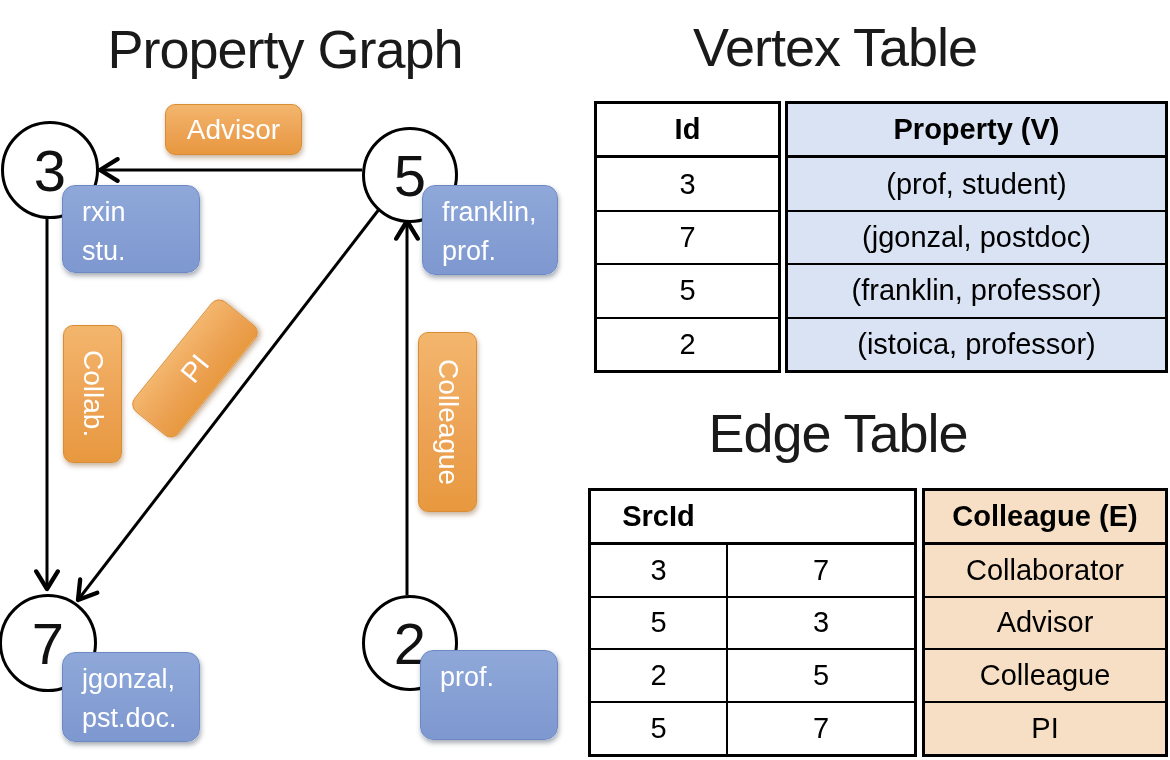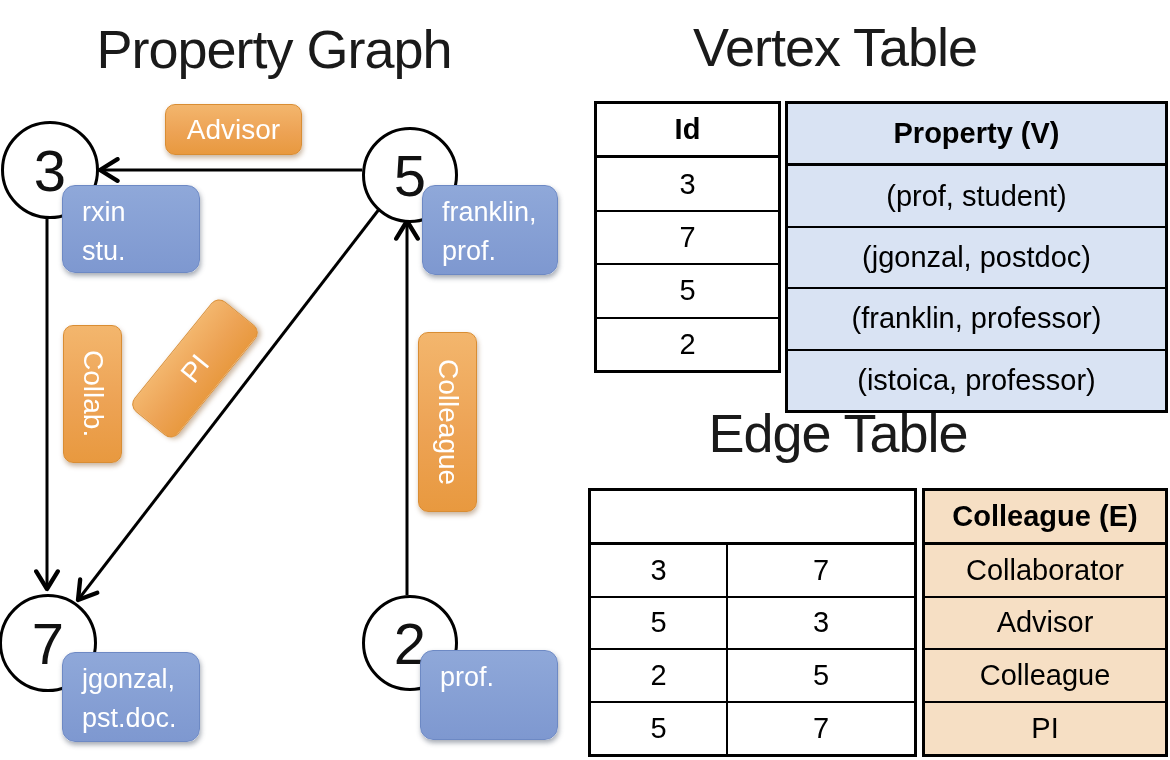--- a/index.html
+++ b/index.html
@@ -65,21 +65,21 @@
       <marker id="arrow" viewBox="0 0 10 10" refX="7.5" refY="5" markerWidth="9" markerHeight="9" orient="auto-start-reverse">
         <path d="M1,1 L7.5,5 L1,9" fill="none" stroke="#000" stroke-width="1.6" stroke-linecap="round" stroke-linejoin="round"></path>
       </marker>
     </defs>
     <line x1="362" y1="170" x2="100" y2="170" stroke="#000" stroke-width="3" marker-end="url(#arrow)"></line>
     <line x1="47" y1="214" x2="47" y2="589" stroke="#000" stroke-width="3" marker-end="url(#arrow)"></line>
     <line x1="380" y1="208" x2="78" y2="600" stroke="#000" stroke-width="3" marker-end="url(#arrow)"></line>
     <line x1="407" y1="595" x2="407" y2="221" stroke="#000" stroke-width="3" marker-end="url(#arrow)"></line>
   </svg>
 
-  <div class="title" style="left:74px;top:18px;width:400px;">Property Graph</div>
+  <div class="title" style="left:85px;top:18px;width:400px;">Property Graph</div>
   <div class="title" style="left:635px;top:16px;width:400px;">Vertex Table</div>
   <div class="title" style="left:638px;top:402px;width:400px;">Edge Table</div>
 
   <div class="elabel" style="left:165px;top:104px;width:137px;height:51px;">
     <span>Advisor</span>
   </div>
   <div class="elabel vert" style="left:63px;top:325px;width:59px;height:138px;">
     <span>Collab.</span>
   </div>
   <div class="elabel" style="left:124px;top:340px;width:142px;height:57px;transform:rotate(-51deg);">
@@ -129,40 +129,41 @@
       <div class="c1">7</div>
     </div>
     <div class="trow bt">
       <div class="c1">5</div>
     </div>
     <div class="trow bt">
       <div class="c1">2</div>
     </div>
   </div>
 
-  <div class="tbox" style="left:785px;top:101px;width:383px;height:312px;background:#d9e3f3;">
+  <div class="tbox" style="left:785px;top:101px;width:383px;height:272px;background:#d9e3f3;">
     <div class="trow hdr">
       <div class="c1">Property (V)</div>
     </div>
     <div class="trow">
       <div class="c1">(prof, student)</div>
     </div>
     <div class="trow bt">
       <div class="c1">(jgonzal, postdoc)</div>
     </div>
     <div class="trow bt">
       <div class="c1">(franklin, professor)</div>
     </div>
     <div class="trow bt">
       <div class="c1">(istoica, professor)</div>
     </div>
   </div>
 
   <div class="tbox" style="left:588px;top:488px;width:329px;height:269px;">
     <div class="trow hdr">
+      <div class="cell" style="flex:0 0 135px;">SrcId</div>
     </div>
     <div class="trow">
       <div class="cell" style="flex:0 0 135px;">3</div>
       <div class="cell div-l">7</div>
     </div>
     <div class="trow bt">
       <div class="cell" style="flex:0 0 135px;">5</div>
       <div class="cell div-l">3</div>
     </div>
     <div class="trow bt">

